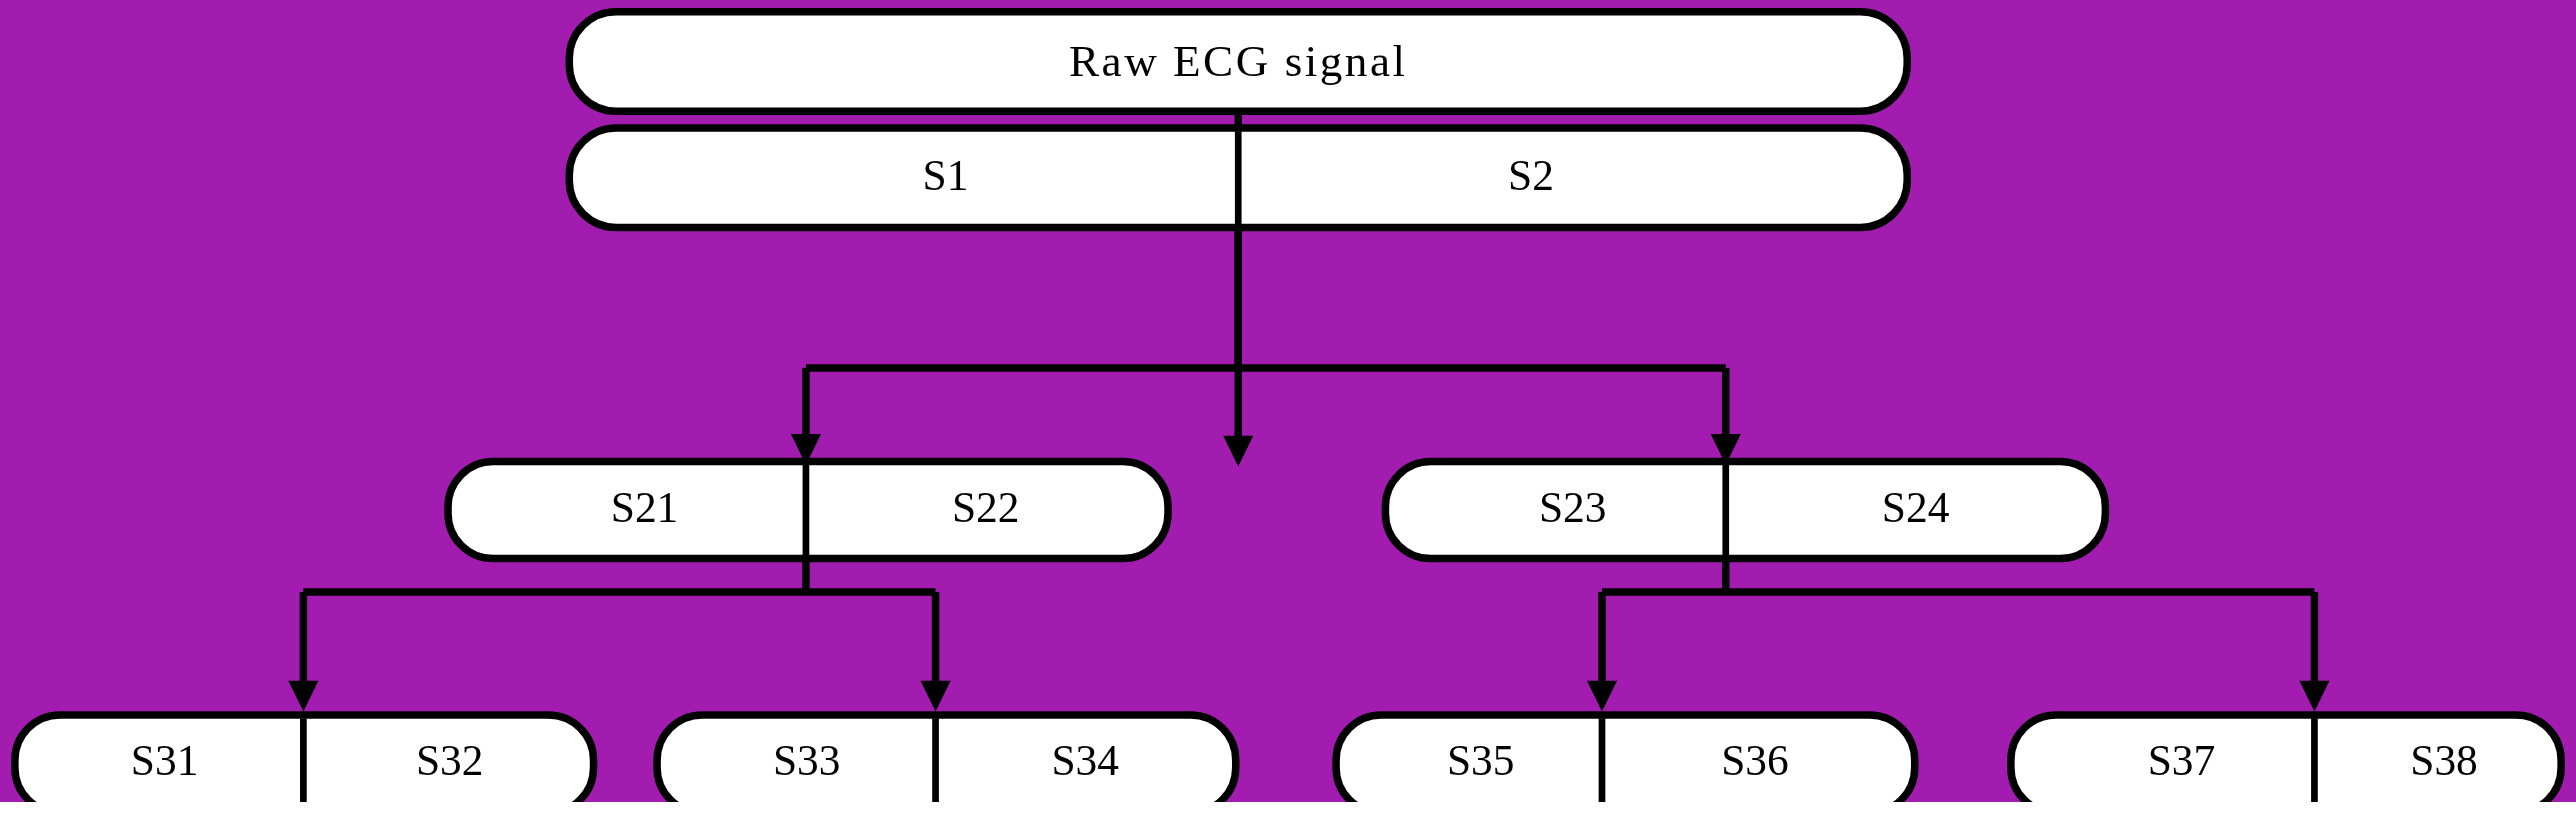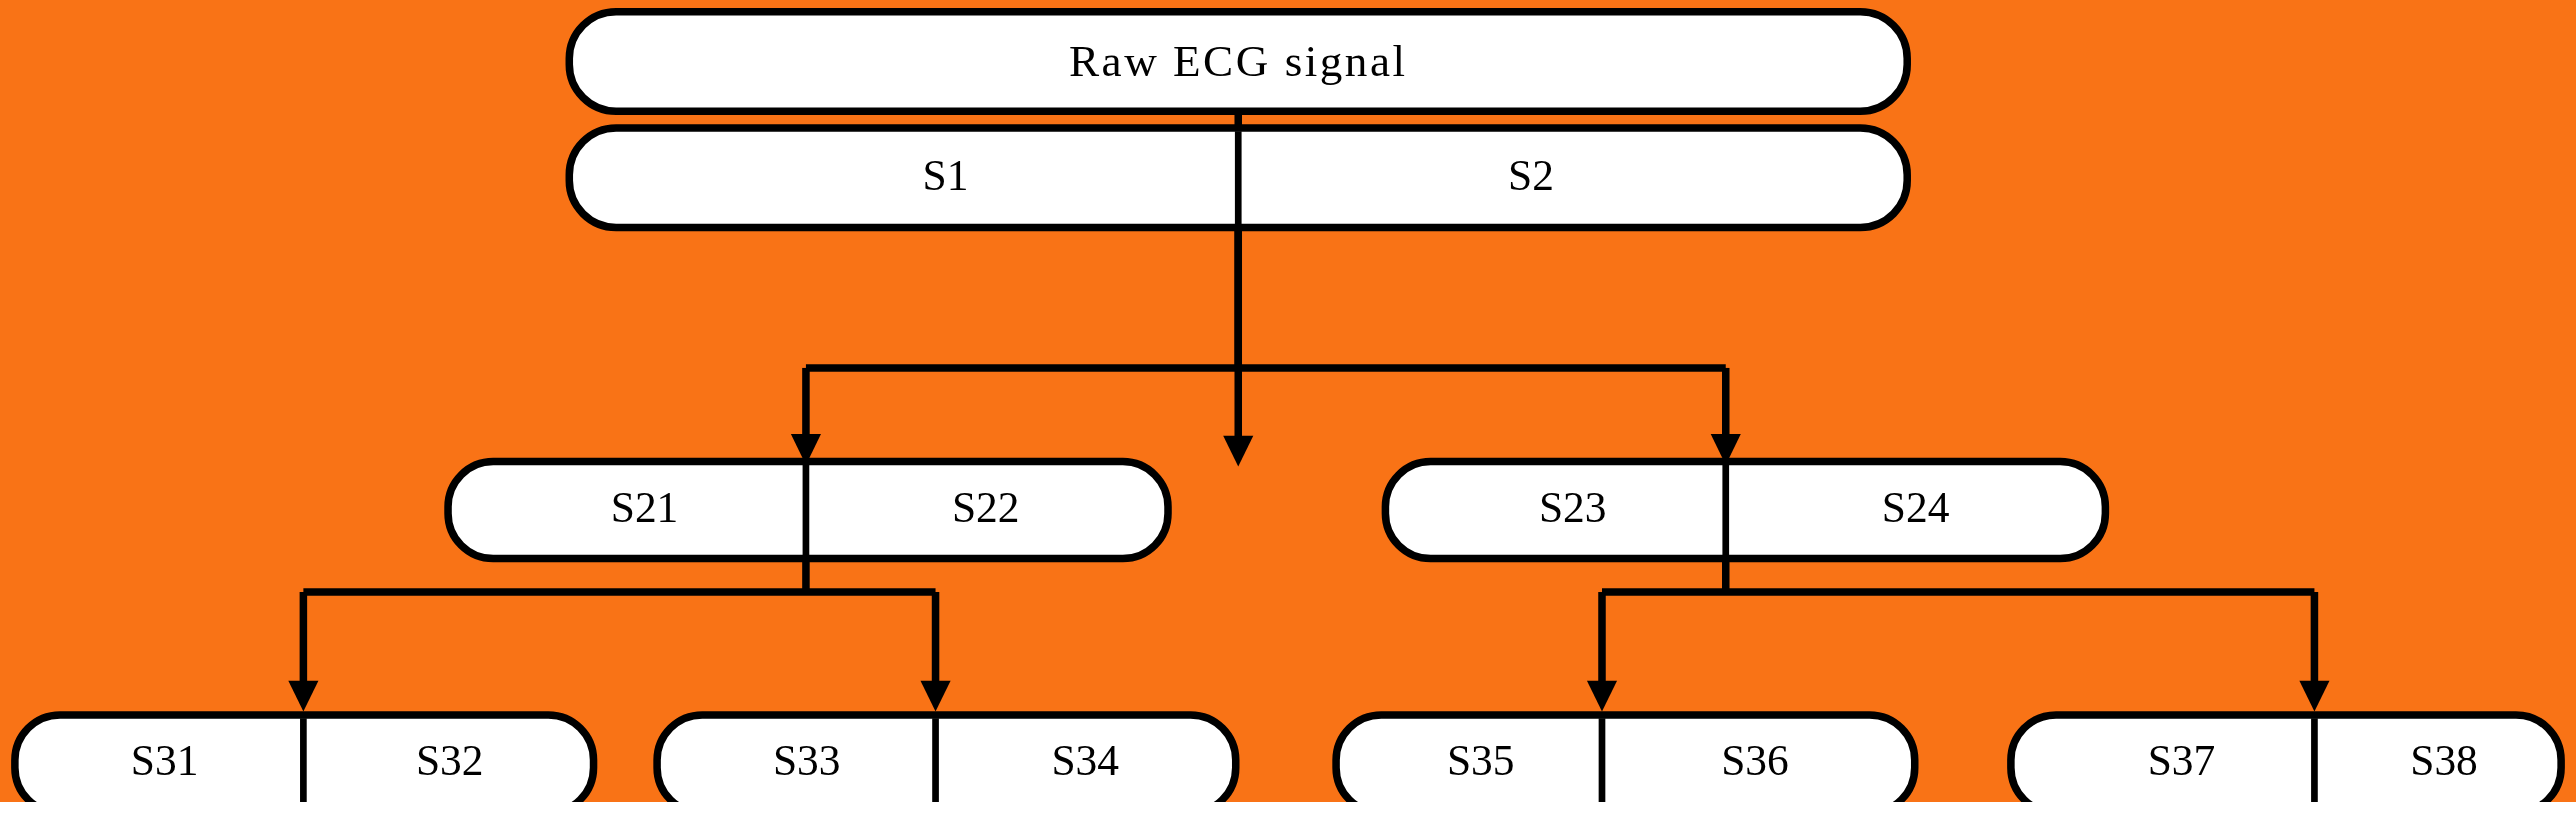--- a/index.html
+++ b/index.html
@@ -7,21 +7,21 @@
     padding: 0;
     background: #ffffff;
   }
   body {
     font-family: "Liberation Serif", "DejaVu Serif", serif;
   }
   #stage {
     position: relative;
     width: 2576px;
     height: 802px;
-    background: #f97316;
+    background: #a21caf;
     overflow: hidden;
   }
   #tree-svg {
     position: absolute;
     left: 0;
     top: 0;
     width: 2576px;
     height: 827px;
     display: block;
   }

